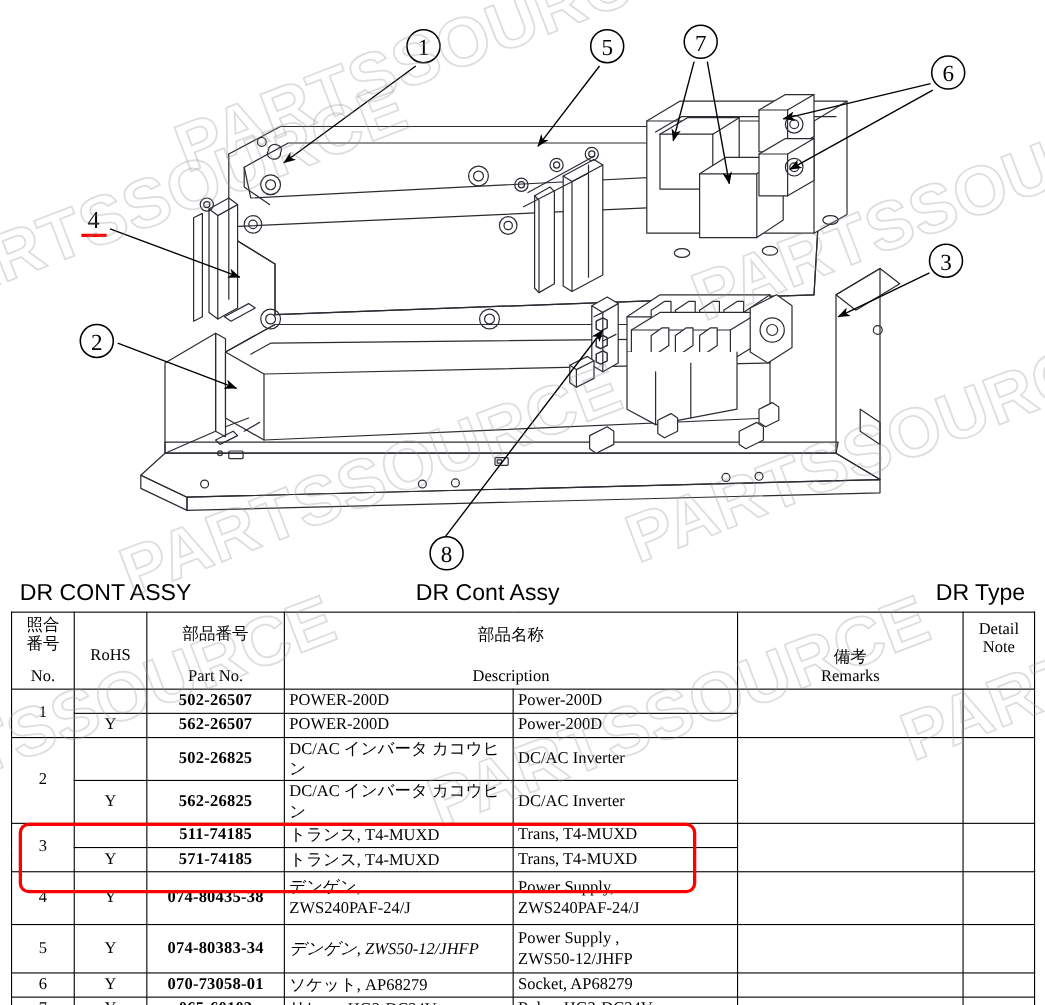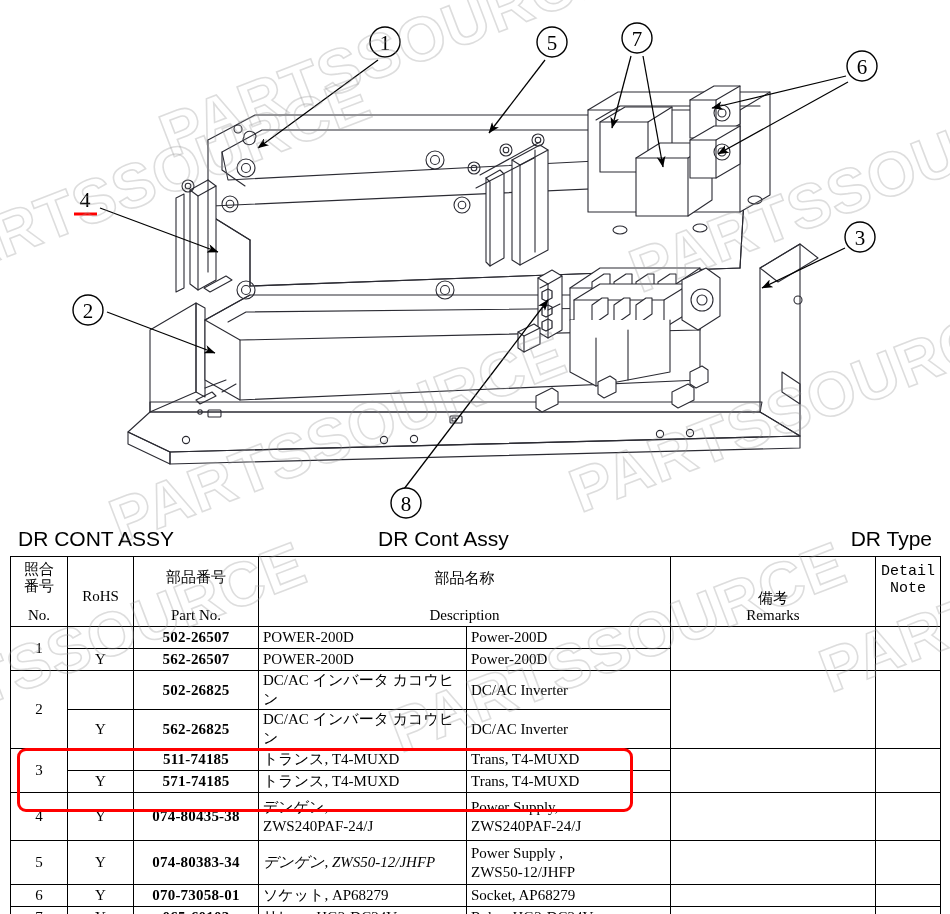--- a/index.html
+++ b/index.html
@@ -422,21 +422,21 @@
             <div class="hdr-en">Description</div>
           </div>
         </th>
         <th>
           <div class="hdr-stack" style="justify-content:flex-end;padding-top:12px;">
             <div class="hdr-jp">備考</div>
             <div class="hdr-en">Remarks</div>
           </div>
         </th>
         <th>
-          <div class="hdr-stack" style="justify-content:flex-start;padding-top:6px;font-family:Liberation Mono, monospace;">
+          <div class="hdr-stack" style="justify-content:flex-start;padding-top:6px;">
             <div>
               <div class="hdr-en">Detail</div>
               <div class="hdr-en">Note</div>
             </div>
           </div>
         </th>
       </tr>
     </thead>
     <tbody>
 

